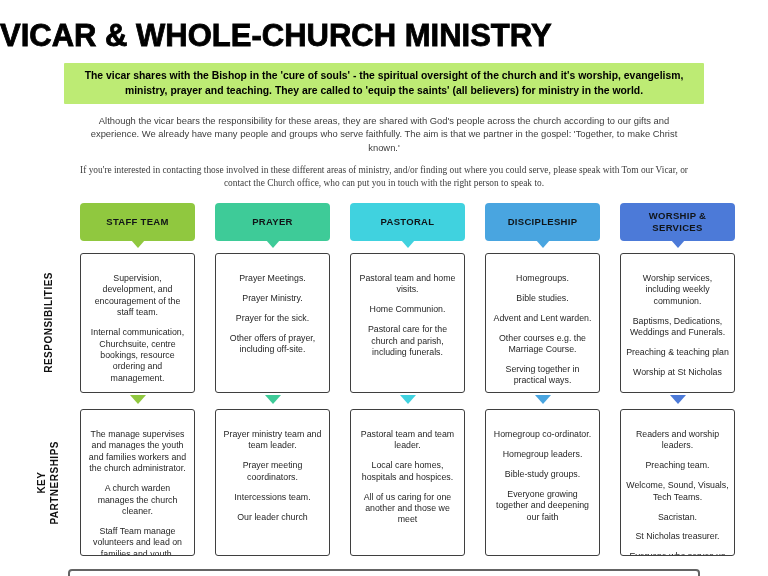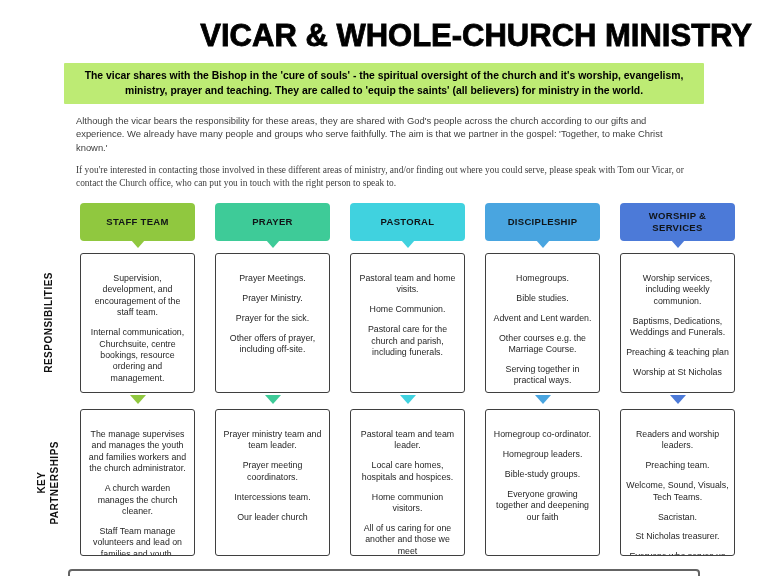--- a/index.html
+++ b/index.html
@@ -1,30 +1,30 @@
 <!DOCTYPE html>
 <html><head>
 <meta charset="utf-8">
 <style>
   html,body { margin:0; padding:0; background:#e8e8e8; }
   .page {
     width:768px; height:576px; background:#ffffff; margin:0 auto;
     font-family:"Liberation Sans", sans-serif; position:relative; overflow:hidden;
   }
   .title {
-    margin:20px 16px 0; text-align:right; font-size:31px; font-weight:bold;
+    margin:20px 0 0; text-align:left; font-size:31px; font-weight:bold;
     color:#000; letter-spacing:0px; -webkit-text-stroke:0.8px #000; line-height:1.05;
   }
   .banner {
     width:612px; margin:10px auto 0; background:var(--c,#bdeb74);
     font-size:10.4px; font-weight:bold; color:#000; text-align:center;
     line-height:1.5; padding:5px 14px; border-radius:1px;
   }
   .intro {
-    width:616px; margin:10px auto 0; 
+    width:616px; margin:10px auto 0; text-align:center;
     font-size:9.4px; line-height:1.45; color:#3d3d3d;
   }
   .intro + .intro { margin-top:9px;font-family:Liberation Serif, serif; }
   .matrix {
     display:grid;
     grid-template-columns:24px repeat(5,115px);
     column-gap:20px;
     grid-template-rows:38px 12px 140px 16px 147px;
     margin:12px 0 0 36px;
   }
@@ -157,21 +157,20 @@
     </div>
     <div class="cell gr5 gc3">
       <p>Prayer ministry team and team leader.</p>
       <p>Prayer meeting coordinators.</p>
       <p>Intercessions team.</p>
       <p>Our leader church</p>
     </div>
     <div class="cell gr5 gc4">
       <p>Pastoral team and team leader.</p>
       <p>Local care homes, hospitals and hospices.</p>
-      <p>Home communion visitors.</p>
       <p>All of us caring for one another and those we meet</p>
     </div>
     <div class="cell gr5 gc5">
       <p>Homegroup co-ordinator.</p>
       <p>Homegroup leaders.</p>
       <p>Bible-study groups.</p>
       <p>Everyone growing together and deepening our faith</p>
     </div>
     <div class="cell gr5 gc6">
       <p>Readers and worship leaders.</p>

